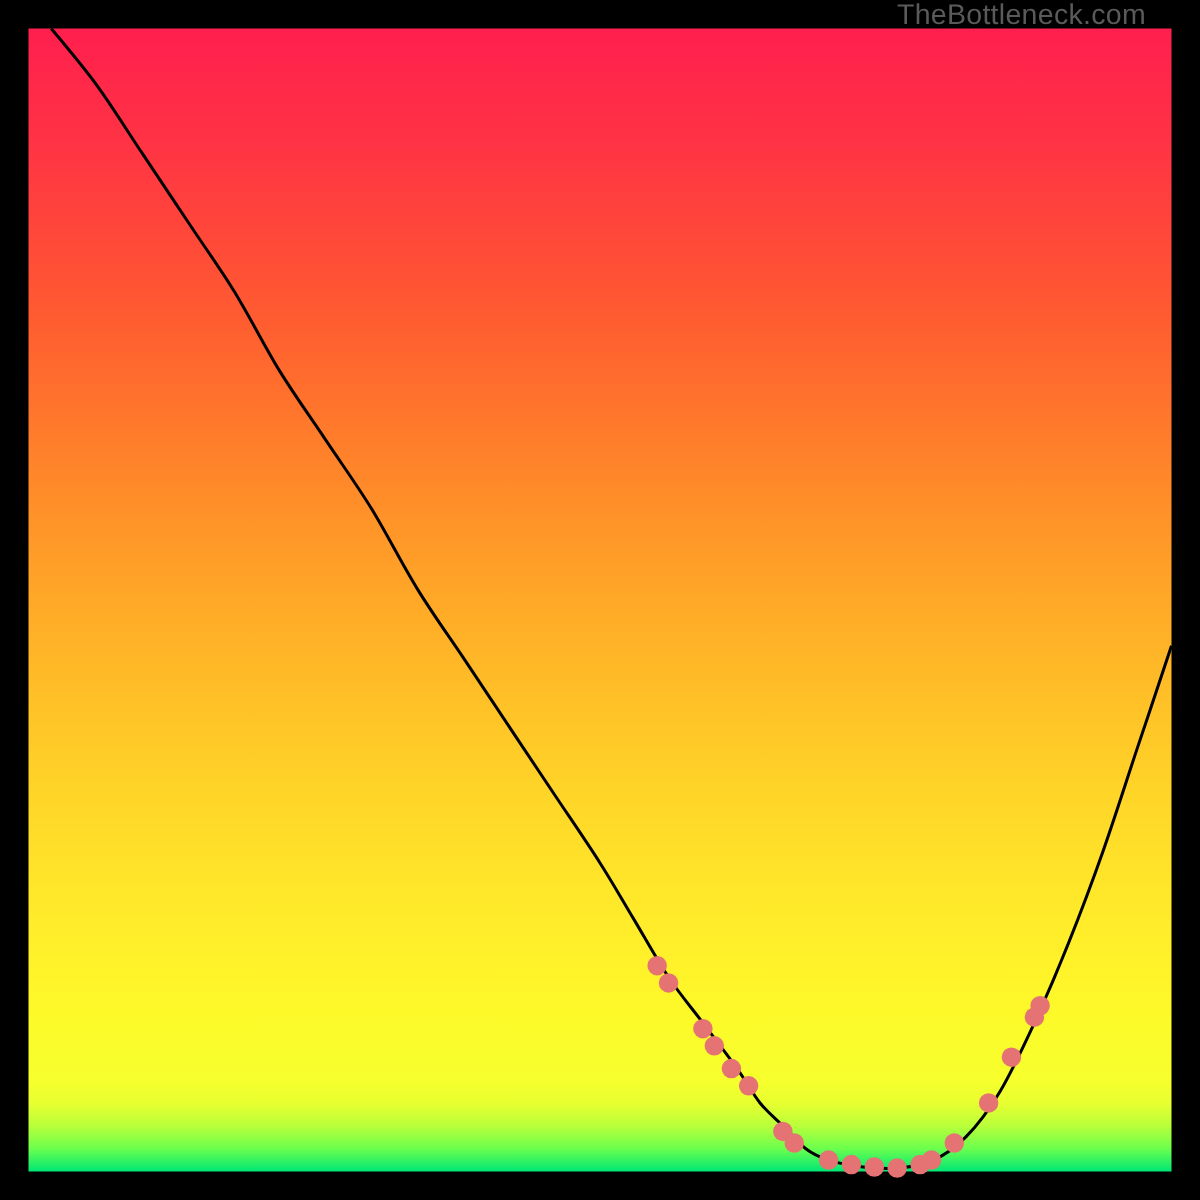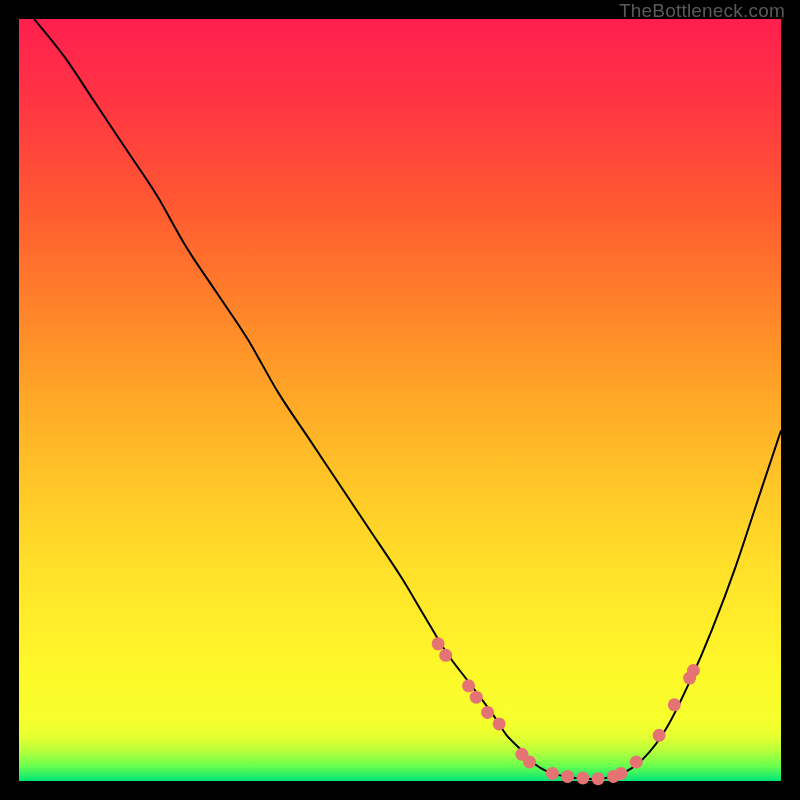--- a/index.html
+++ b/index.html
@@ -40,21 +40,21 @@
       #ff7a2b 65%,
       #ff612f 73%,
       #ff4a38 81%,
       #ff3344 90%,
       #ff1f4e 100%
     );
   }
   .watermark {
     position: absolute;
     top: 0px;
-    right: 15px;
+    right: 36px;
     font-family: Arial, Helvetica, sans-serif;
     font-size: 19px;
     color: #5a5a5a;
     letter-spacing: 0.2px;
   }
   svg.curve {
     position: absolute;
     left: 0;
     top: 0;
     width: 762px;

